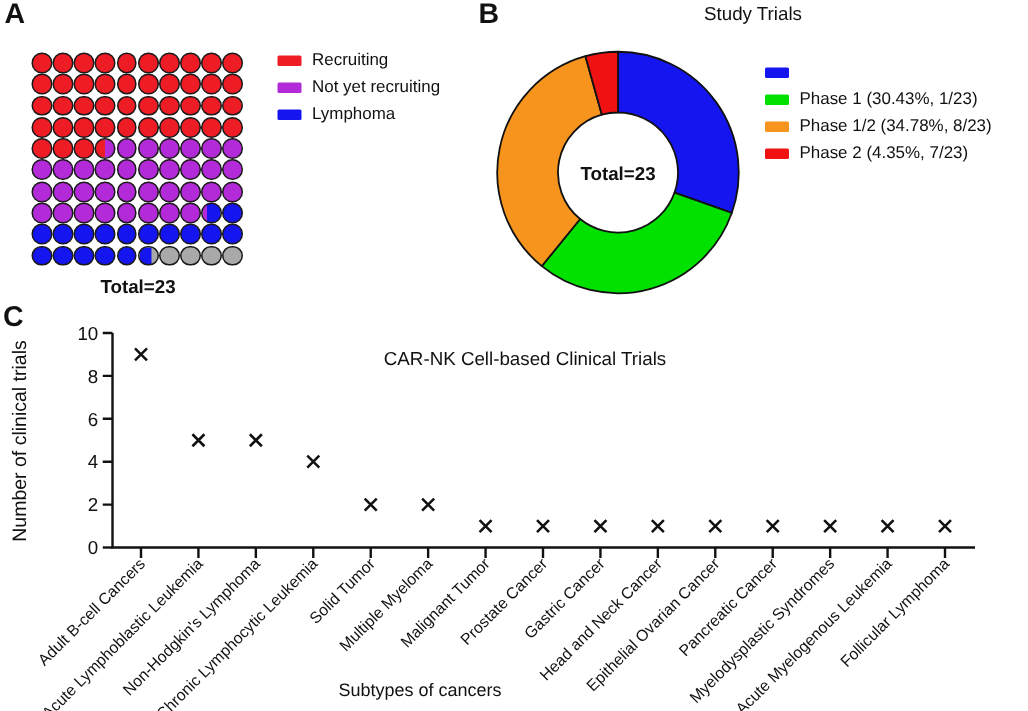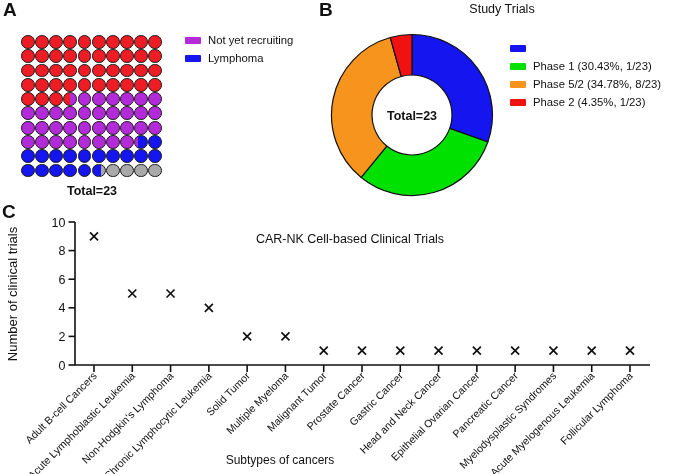--- a/index.html
+++ b/index.html
@@ -123,20 +123,24 @@
       <div class="waffle-cell" style="background: rgb(21, 21, 240);"></div>
       <div class="waffle-cell" style="background: linear-gradient(90deg, rgb(21, 21, 240) 65%, rgb(169, 169, 169) 65%);"></div>
       <div class="waffle-cell" style="background: rgb(169, 169, 169);"></div>
       <div class="waffle-cell" style="background: rgb(169, 169, 169);"></div>
       <div class="waffle-cell" style="background: rgb(169, 169, 169);"></div>
       <div class="waffle-cell" style="background: rgb(169, 169, 169);"></div>
     </div>
 
   <ul class="legend" style="left:185px;top:31px;">
     <li>
+      <span class="swatch" style="background-color: rgb(238, 28, 36);"></span>
+      <span>Recruiting</span>
+      </li>
+    <li>
       <span class="swatch" style="background-color: rgb(179, 42, 216);"></span>
       <span>Not yet recruiting</span>
       </li>
     <li>
       <span class="swatch" style="background-color: rgb(21, 21, 240);"></span>
       <span>Lymphoma</span>
       </li>
   </ul>
 
   <div class="total-label" style="left:21px;top:184px;width:142px;">Total=23</div>
@@ -155,25 +159,25 @@
   <ul class="legend" style="left:510px;top:39px;">
     <li>
       <span class="swatch" style="background-color: rgb(21, 21, 240);"></span>
       </li>
     <li>
       <span class="swatch" style="background-color: rgb(0, 225, 0);"></span>
       <span>Phase 1 (30.43%, 1/23)</span>
       </li>
     <li>
       <span class="swatch" style="background-color: rgb(247, 148, 30);"></span>
-      <span>Phase 5/2 (34.78%, 8/23)</span>
+      <span>Phase 1/2 (34.78%, 8/23)</span>
       </li>
     <li>
       <span class="swatch" style="background-color: rgb(240, 18, 18);"></span>
-      <span>Phase 2 (4.35%, 1/23)</span>
+      <span>Phase 2 (4.35%, 7/23)</span>
       </li>
   </ul>
 
   <div class="panel-letter" style="left:2px;top:202px;">C</div>
   <svg class="scatter-svg" width="685" height="270">
       <text x="350" y="39" fill="#111" font-family="&quot;Liberation Sans&quot;,sans-serif" text-anchor="middle" font-size="12.5">CAR-NK Cell-based Clinical Trials</text>
       <text x="280" y="260" fill="#111" font-family="&quot;Liberation Sans&quot;,sans-serif" text-anchor="middle" font-size="12">Subtypes of cancers</text>
       <text x="0" y="0" fill="#111" font-family="&quot;Liberation Sans&quot;,sans-serif" text-anchor="middle" font-size="13" transform="translate(17,90) rotate(-90)">Number of clinical trials</text>
       <path d="M75,18 L75,161 L650,161" fill="none" stroke="#111" stroke-width="1.6"></path>
       <line x1="68.5" y1="161" x2="75" y2="161" stroke="#111" stroke-width="1.6"></line>

